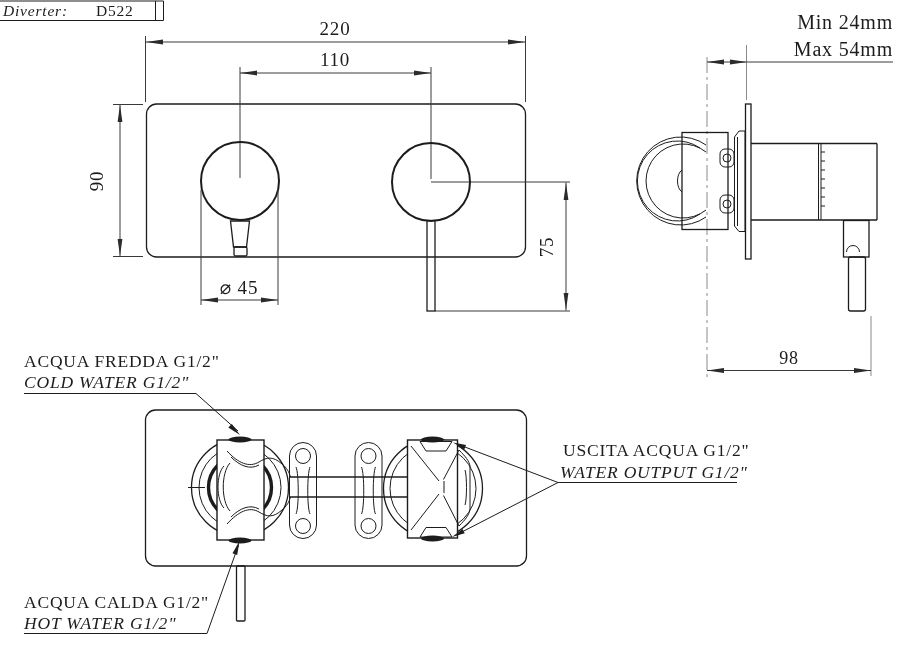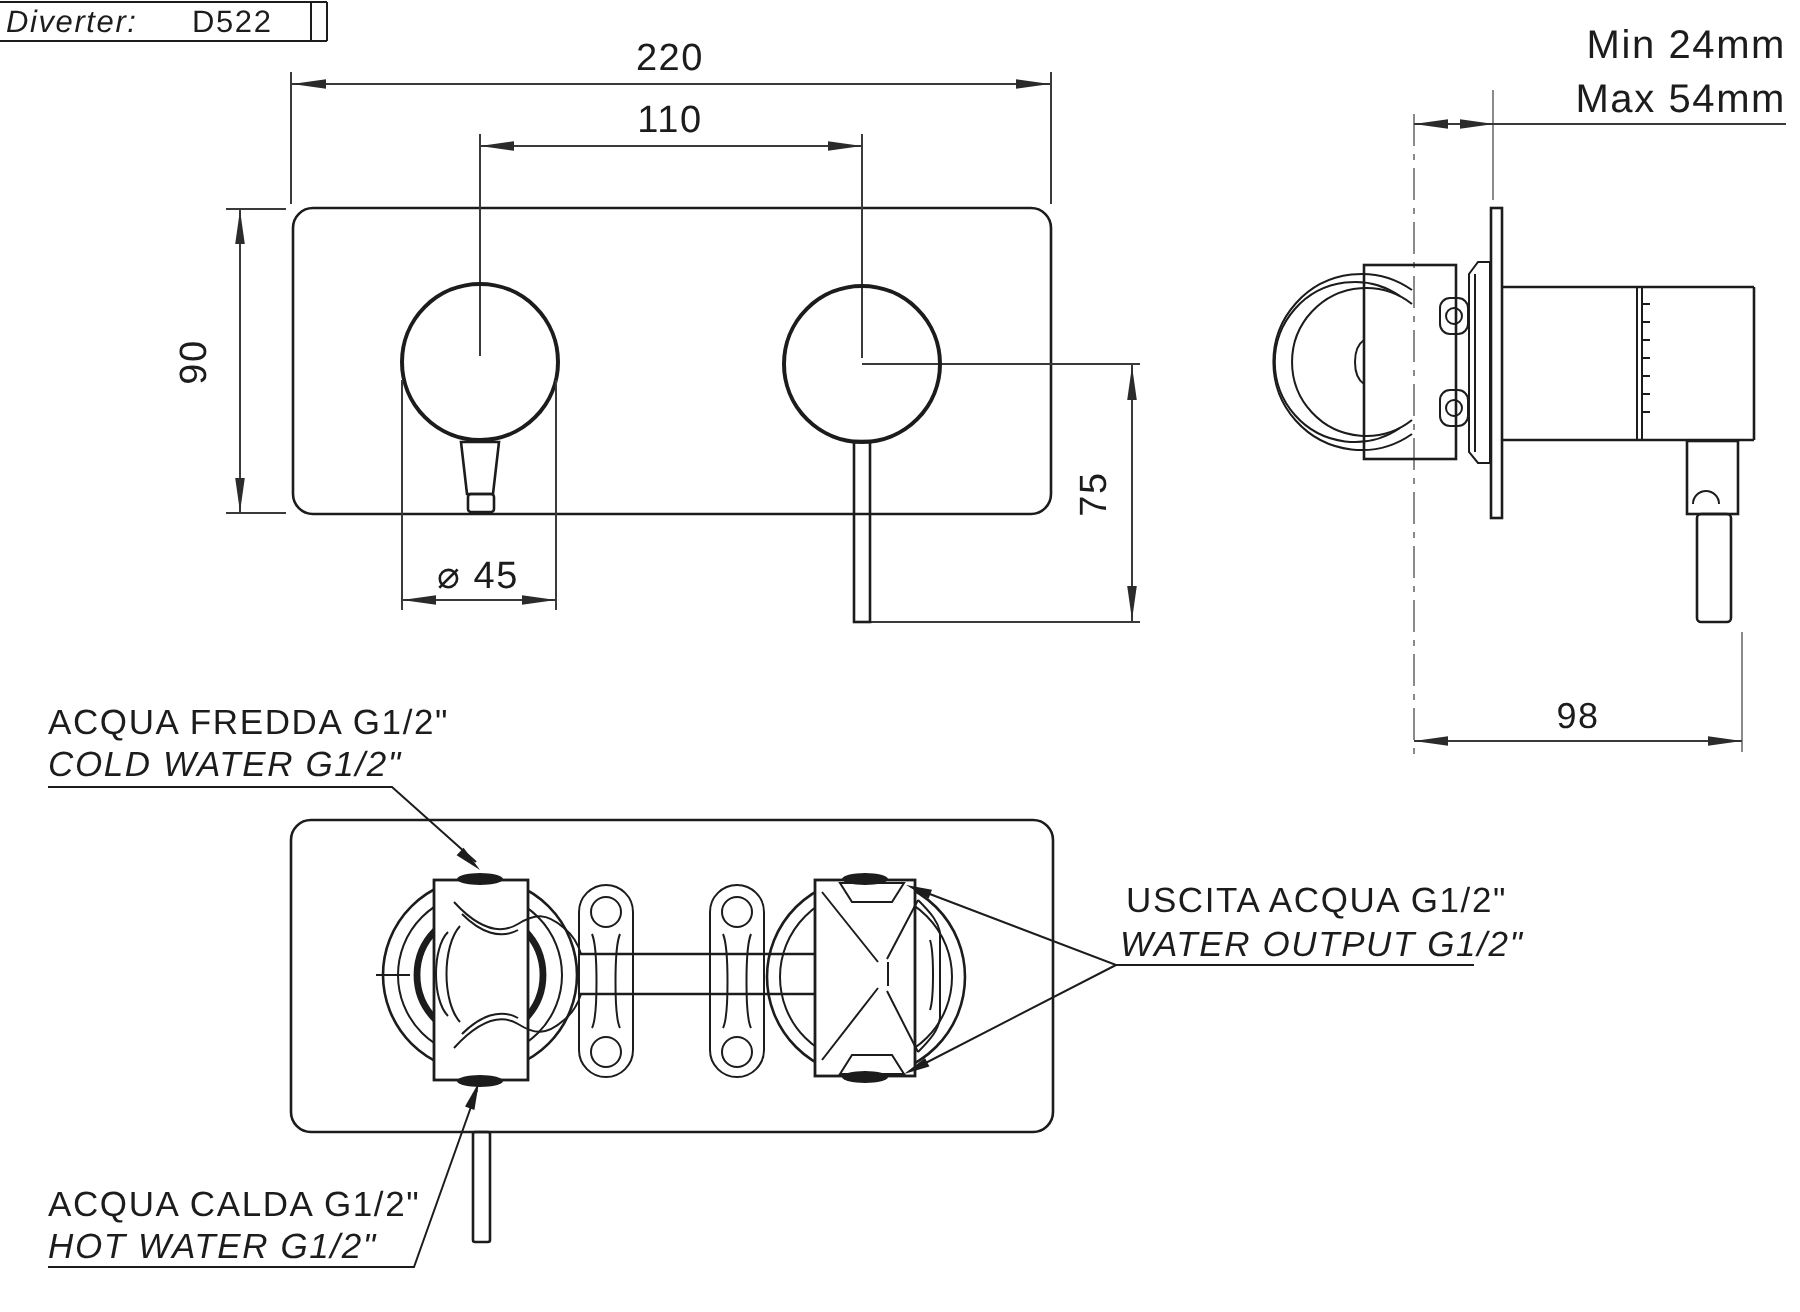--- a/index.html
+++ b/index.html
@@ -1,17 +1,17 @@
 <!DOCTYPE html>
 <html><head>
 <meta charset="utf-8">
 <style>
   html,body{margin:0;padding:0;background:#ffffff;}
   #canvas{position:relative;width:900px;height:656px;background:#ffffff;overflow:hidden;
-          font-family:Liberation Sans, sans-serif;}
+          font-family:Liberation Serif, serif;}
   svg{position:absolute;left:0;top:0;}
   .ln  {fill:none;stroke:#1c1c1c;stroke-width:1.3;}
   .ln2 {fill:none;stroke:#1c1c1c;stroke-width:2;}
   .lnT {fill:none;stroke:#1c1c1c;stroke-width:1;}
   .thick{fill:none;stroke:#1c1c1c;stroke-width:3.4;}
   .dim {fill:none;stroke:#3a3a3a;stroke-width:1;}
   .cl  {fill:none;stroke:#8a8a8a;stroke-width:1;}
   .arr {fill:#2b2b2b;stroke:none;}
   .larr{fill:#1c1c1c;stroke:none;}
   .whitefill{fill:#ffffff;stroke:#1c1c1c;stroke-width:1.4;}

